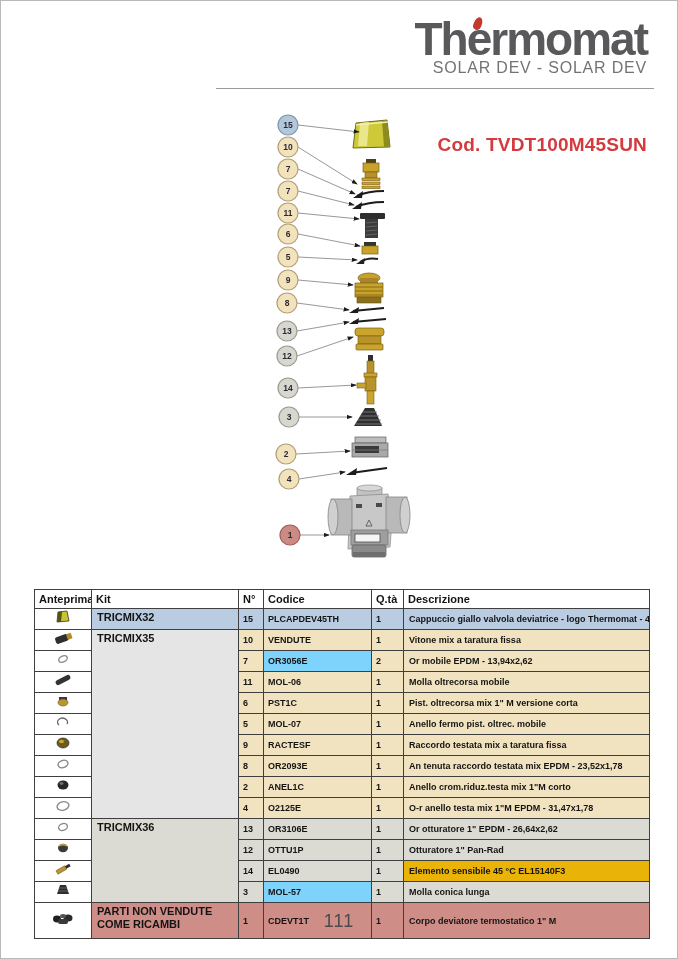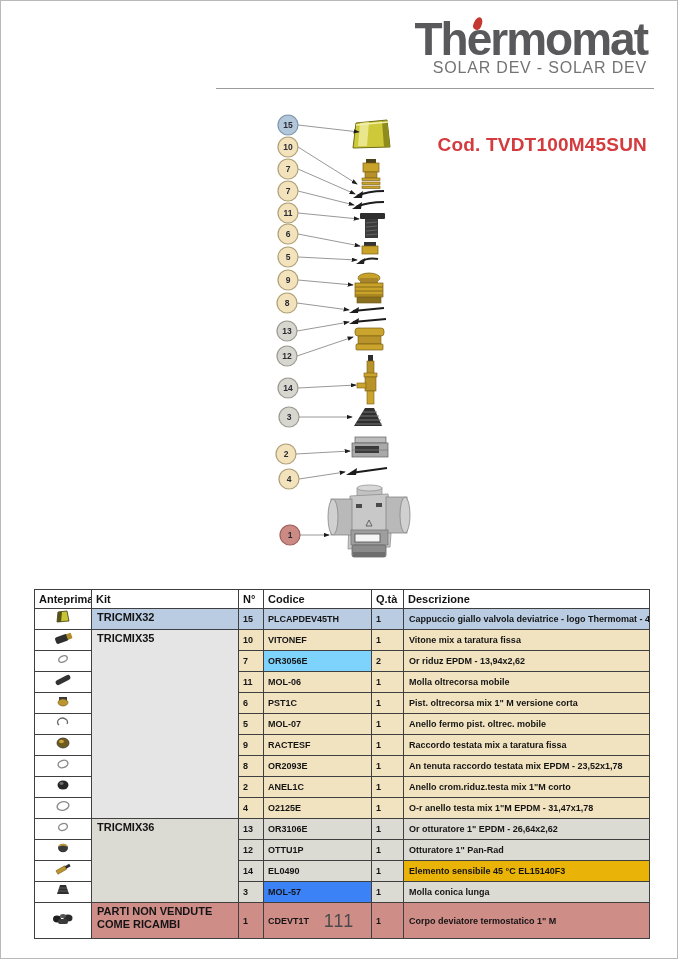--- a/index.html
+++ b/index.html
@@ -287,32 +287,32 @@
         </tr>
         <tr>
           <td class="thumb"><svg viewBox="0 0 40 16" width="40" height="16">
               <g transform="rotate(-20 20 8)">
                 <rect x="12" y="5" width="13" height="7" rx="2" fill="#2f2f2f"></rect>
                 <rect x="24" y="5.5" width="5" height="6" rx="1" fill="#b08d2a"></rect>
               </g>
             </svg></td>
           <td class="kit" rowspan="9" style="background: #e5e5e5;">TRICMIX35</td>
           <td class="n" style="background: rgb(242, 227, 192);">10</td>
-          <td class="codice" style="background: rgb(242, 227, 192);">VITONEF</td>
+          <td class="codice" style="background: rgb(242, 227, 192);">VENDUTE</td>
           <td class="qta" style="background: rgb(242, 227, 192);">1</td>
           <td class="desc" style="background: rgb(242, 227, 192);">Vitone mix a taratura fissa</td>
         </tr>
         <tr>
           <td class="thumb"><svg viewBox="0 0 40 16" width="40" height="16">
               <ellipse cx="20" cy="8" rx="4.5" ry="3" fill="none" stroke="#8a8a8a" stroke-width="1.4" transform="rotate(-25 20 8)"></ellipse>
             </svg></td>
           <td class="n" style="background: rgb(242, 227, 192);">7</td>
           <td class="codice" style="background: #7dd3fc;">OR3056E</td>
           <td class="qta" style="background: rgb(242, 227, 192);">2</td>
-          <td class="desc" style="background: rgb(242, 227, 192);">Or riduz EPDM - 13,94x2,62</td>
+          <td class="desc" style="background: rgb(242, 227, 192);">Or mobile EPDM - 13,94x2,62</td>
         </tr>
         <tr>
           <td class="thumb"><svg viewBox="0 0 40 16" width="40" height="16">
               <g transform="rotate(-28 20 8)">
                 <rect x="12" y="5.5" width="16" height="5" rx="2.5" fill="#333"></rect>
               </g>
             </svg></td>
           <td class="n" style="background: rgb(242, 227, 192);">11</td>
           <td class="codice" style="background: rgb(242, 227, 192);">MOL-06</td>
           <td class="qta" style="background: rgb(242, 227, 192);">1</td>
@@ -407,21 +407,21 @@
           <td class="qta" style="background: rgb(220, 219, 211);">1</td>
           <td class="desc" style="background: #eab308;">Elemento sensibile 45 °C EL15140F3</td>
         </tr>
         <tr>
           <td class="thumb"><svg viewBox="0 0 40 16" width="40" height="16">
               <polygon points="17,3 23,3 26,12 14,12" fill="#2e2e2e"></polygon>
               <line x1="16" y1="6" x2="24" y2="6" stroke="#777" stroke-width=".7"></line>
               <line x1="15" y1="9" x2="25" y2="9" stroke="#777" stroke-width=".7"></line>
             </svg></td>
           <td class="n" style="background: rgb(220, 219, 211);">3</td>
-          <td class="codice" style="background: #3b82f6; margin-left: 36px;">MOL-57</td>
+          <td class="codice" style="background: #7dd3fc; margin-left: 36px;">MOL-57</td>
           <td class="qta" style="background: rgb(220, 219, 211);">1</td>
           <td class="desc" style="background: rgb(220, 219, 211);">Molla conica lunga</td>
         </tr>
         <tr class="tall">
           <td class="thumb"><svg viewBox="0 0 40 16" width="40" height="16">
               <ellipse cx="14" cy="8" rx="4" ry="3.4" fill="#1f1f1f"></ellipse>
               <ellipse cx="25" cy="7" rx="4.5" ry="3.6" fill="#2b2b2b"></ellipse>
               <rect x="15" y="8" width="10" height="5" rx="2" fill="#3a3a3a"></rect>
               <ellipse cx="20" cy="5" rx="3" ry="2" fill="#555"></ellipse>
             </svg></td>

